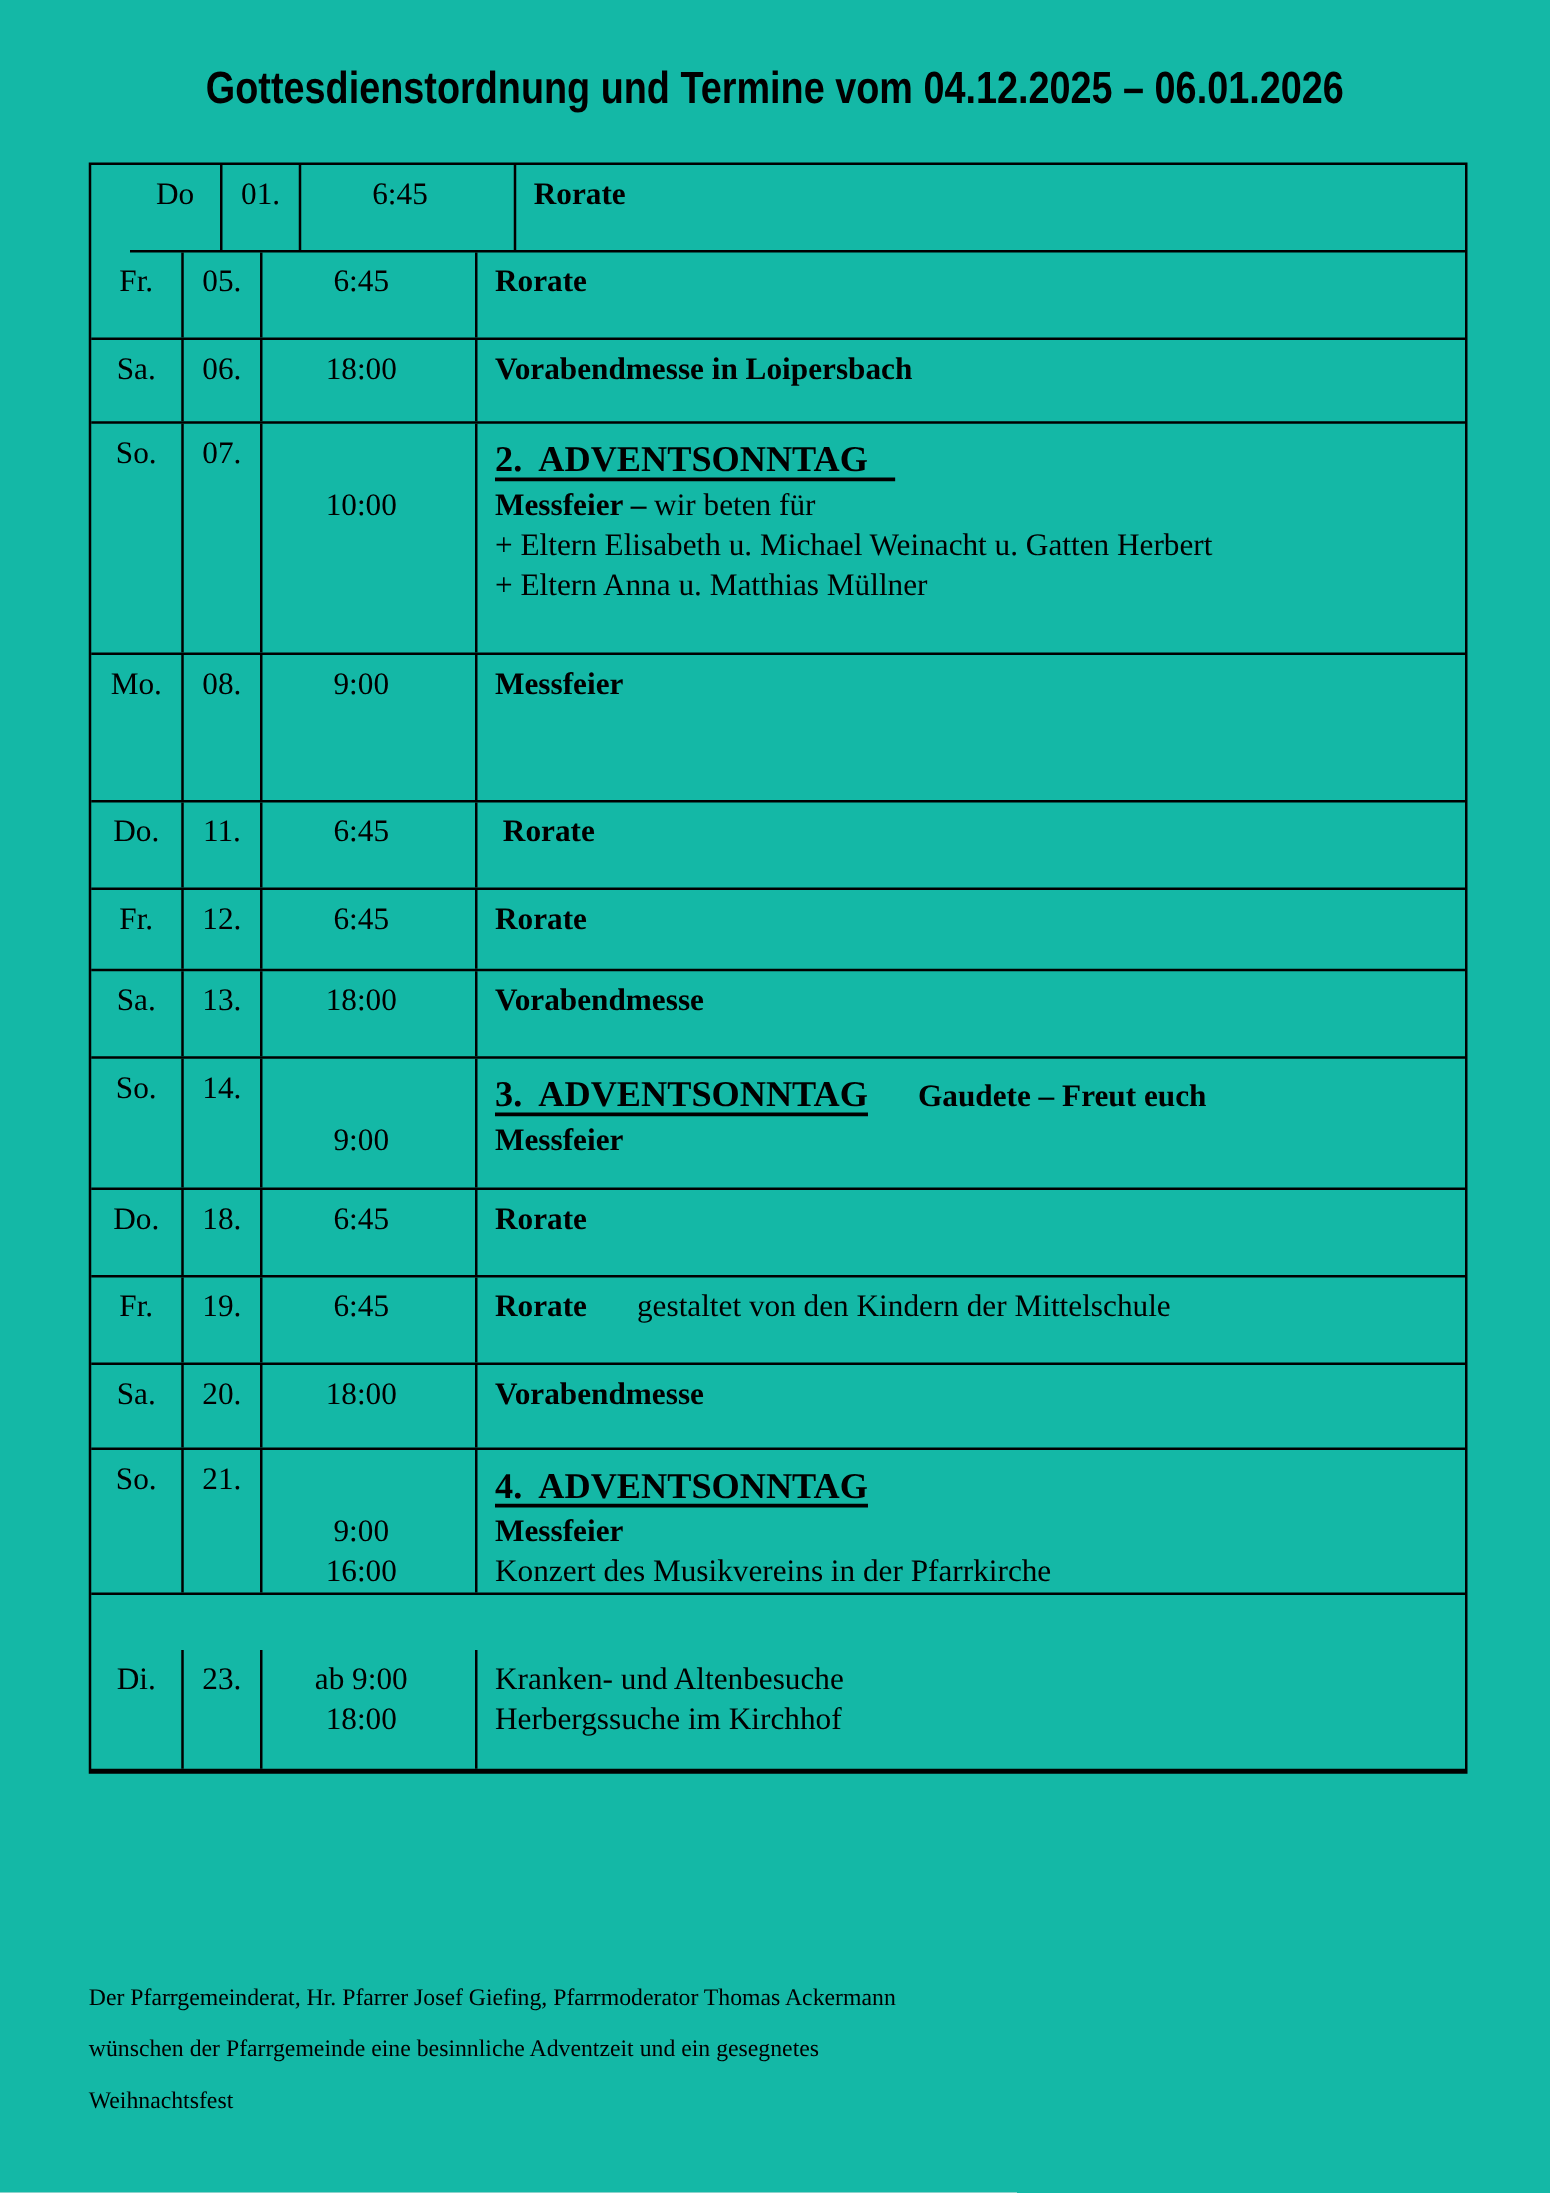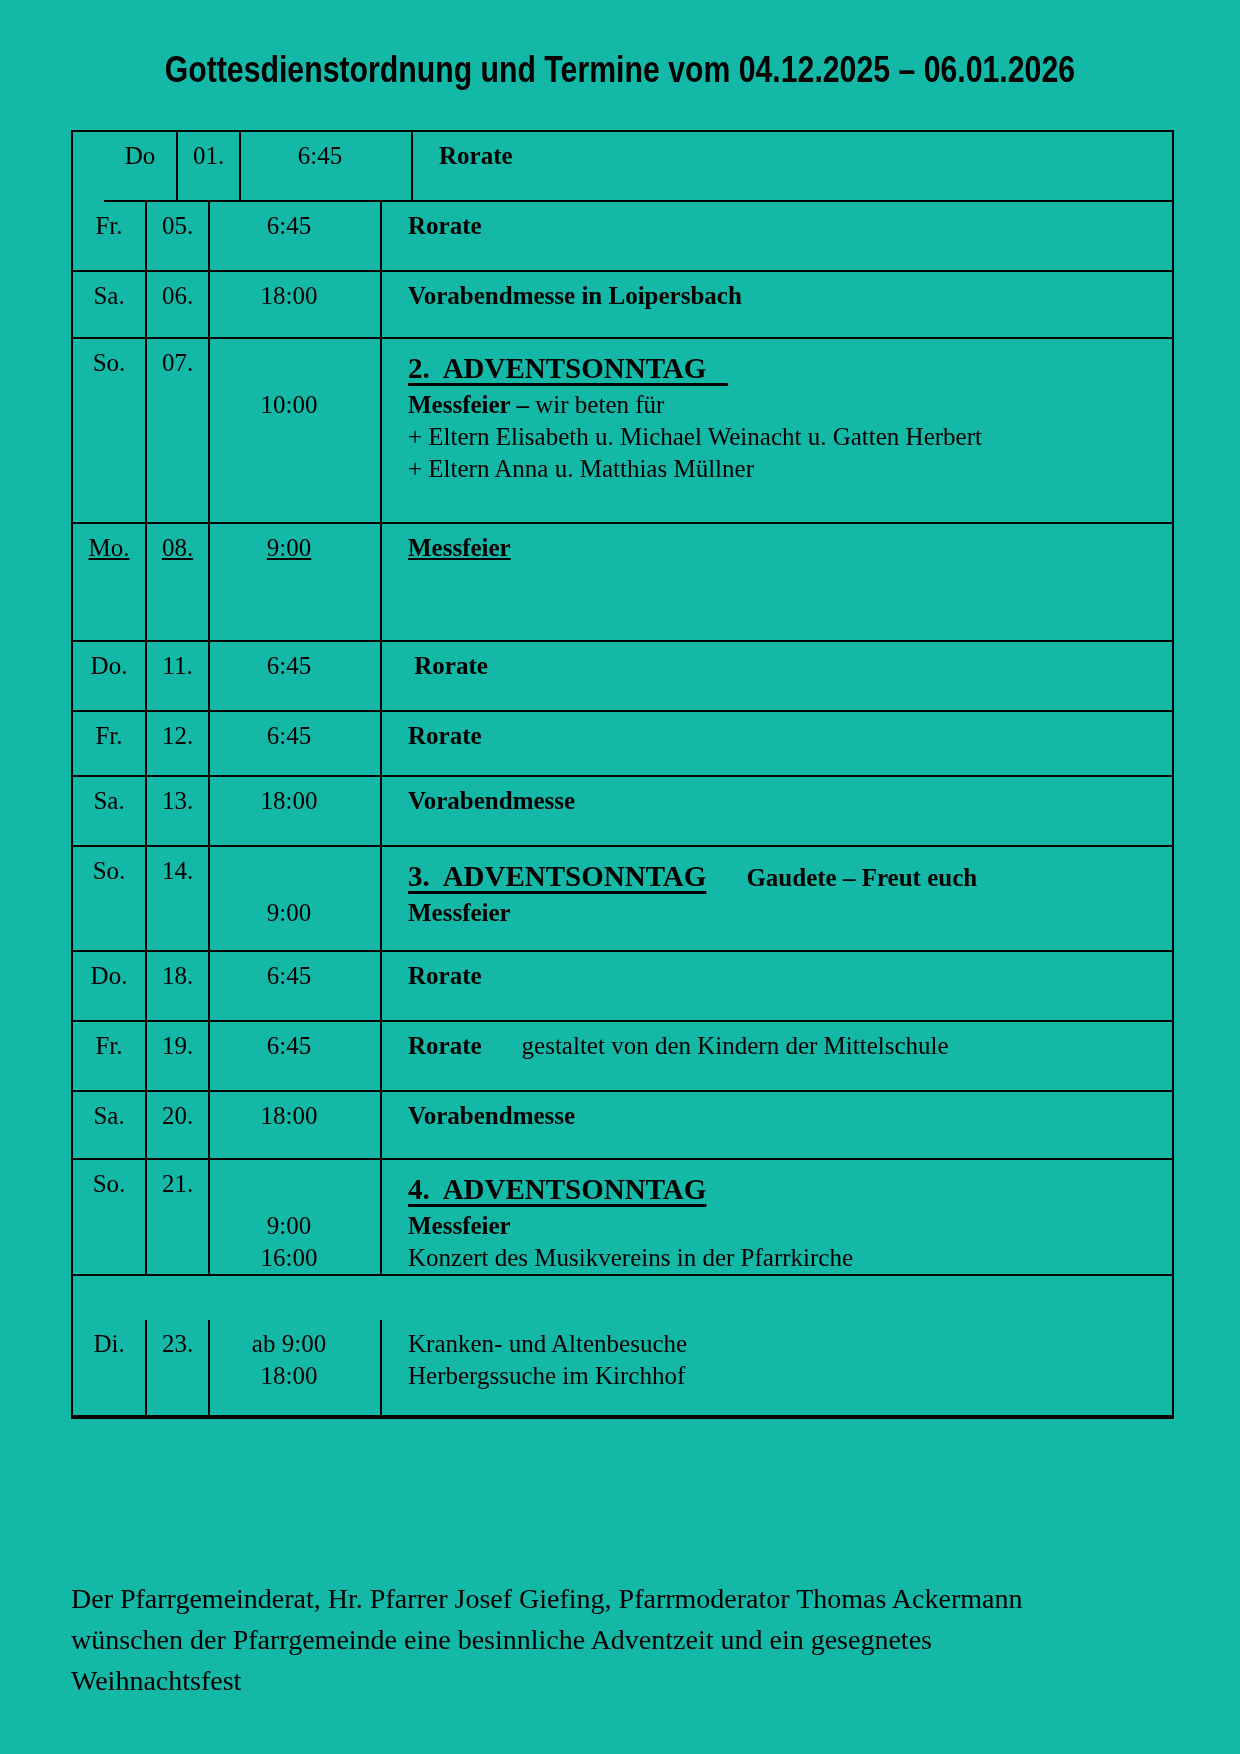--- a/index.html
+++ b/index.html
@@ -31,32 +31,32 @@
   .cell{box-sizing:border-box;padding-top:8px;}
   .day{width:74px;border-right:2px solid #000;text-align:center;}
   .date{width:63px;border-right:2px solid #000;text-align:center;}
   .lines{flex:1;padding-top:8px;display:flex;flex-direction:column;min-width:0;}
   .vline{position:absolute;top:0;bottom:0;left:307px;width:2px;background:#000;}
   .line{display:flex;align-items:baseline;min-height:32px;}
   .time{
     width:170px;box-sizing:border-box;flex:0 0 170px;
     text-align:center;padding-right:12px;white-space:pre;
   }
-  .desc{flex:1;padding-left:28px;min-width:0;}
+  .desc{flex:1;padding-left:16px;min-width:0;}
   .seg{white-space:pre-wrap;}
   .seg-bold{font-weight:bold;}
   .seg-regular{font-weight:normal;}
   .seg-title{
     font-weight:bold;font-size:29px;line-height:42px;
     text-decoration:underline;text-decoration-thickness:2.5px;text-underline-offset:5px;
   }
   .seg-gap{margin-left:40px;}
   .footer{
     position:absolute;left:71px;top:1578px;width:1100px;
-    font-size:28px;line-height:41px;
+    font-size:19px;line-height:41px;
   }
 </style>
 </head>
 <body>
 
 <div class="page">
 
   <div class="title-wrap">
     <span class="doc-title">Gottesdienstordnung und Termine vom 04.12.2025 – 06.01.2026</span>
   </div>
@@ -111,21 +111,21 @@
             <div class="time"></div>
             <div class="desc"><span class="seg seg-regular">+ Eltern Elisabeth u. Michael Weinacht u. Gatten Herbert</span></div>
           </div>
           <div class="line">
             <div class="time"></div>
             <div class="desc"><span class="seg seg-regular">+ Eltern Anna u. Matthias Müllner</span></div>
           </div>
         </div>
       <div class="vline"></div>
     </div>
-      <div class="trow" style="min-height: 118px; text-decoration: underline;">
+      <div class="trow" style="min-height: 118px;">
       <div class="cell day">Mo.</div>
       <div class="cell date">08.</div>
       <div class="lines">
           <div class="line">
             <div class="time">9:00</div>
             <div class="desc"><span class="seg seg-bold">Messfeier</span></div>
           </div>
         </div>
       <div class="vline"></div>
     </div>

